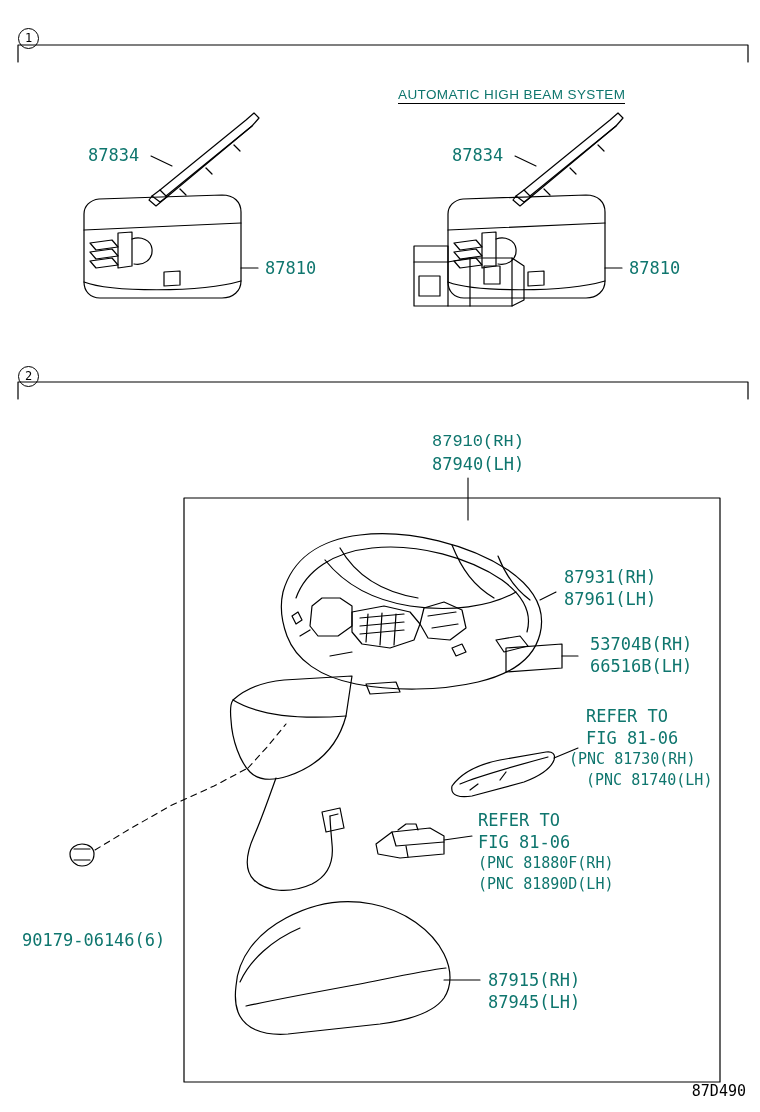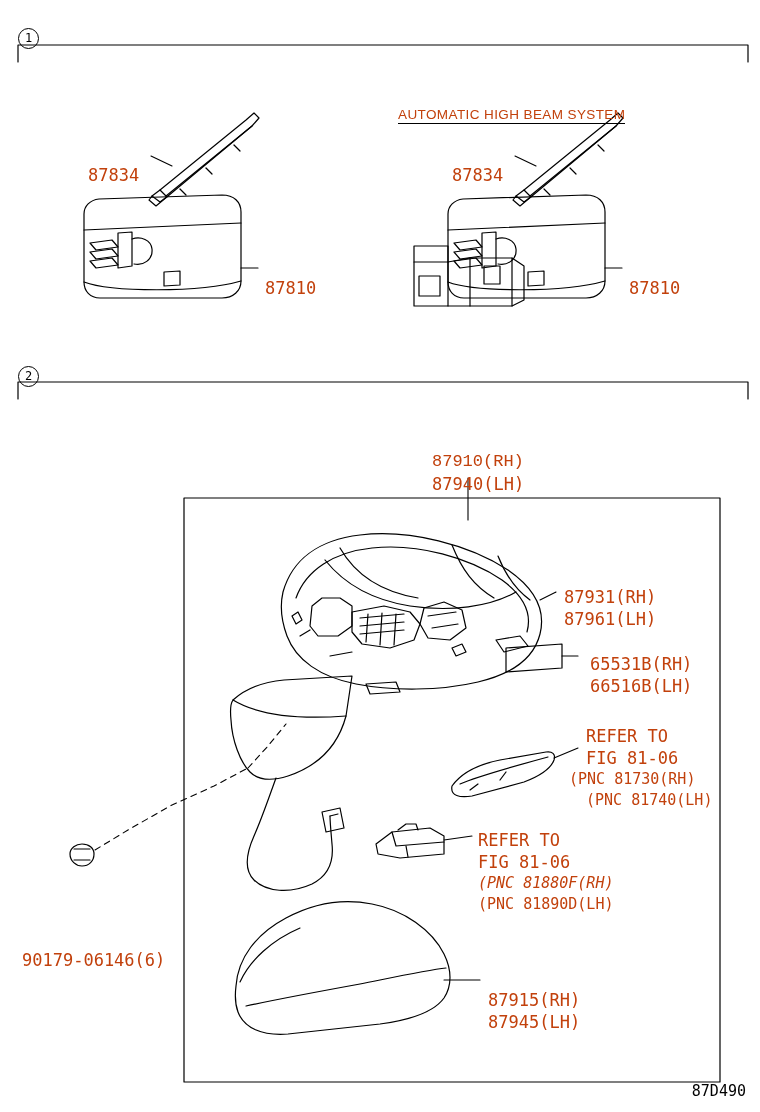--- a/index.html
+++ b/index.html
@@ -26,22 +26,21 @@
     width: 760px;
     height: 1112px;
     pointer-events: none;
   }
   .lbl {
     position: absolute;
     font-family: "DejaVu Sans Mono", monospace;
     font-size: 17px;
     letter-spacing: 0px;
     white-space: pre;
-    color: #c2410c;
-    margin-top: 20px;
+    color: #0f766e;
   }
   .lbl.small {
     font-size: 15px;
   }
   .lbl.bold {
     font-weight: normal;
   }
   .lbl.sans {
     font-family: "Liberation Sans", sans-serif;
     font-size: 13.5px;
@@ -212,31 +211,31 @@
   <div class="lbl" style="left:265px; top:258px;">87810</div>
   <div class="lbl" style="left:452px; top:145px;">87834</div>
   <div class="lbl" style="left:629px; top:258px;">87810</div>
 
   <div class="lbl" style="left:432px; top:432px;font-family:Liberation Mono, monospace;">87910(RH)</div>
   <div class="lbl" style="left:432px; top:454px;">87940(LH)</div>
 
   <div class="lbl" style="left:564px; top:567px;">87931(RH)</div>
   <div class="lbl" style="left:564px; top:589px;">87961(LH)</div>
 
-  <div class="lbl" style="left:590px; top:634px;">65531B(RH)</div>
+  <div class="lbl" style="left:590px; top:634px;">53704B(RH)</div>
   <div class="lbl" style="left:590px; top:656px;">66516B(LH)</div>
 
   <div class="lbl bold" style="left:586px; top:706px;">REFER TO</div>
   <div class="lbl bold" style="left:586px; top:728px;">FIG 81-06</div>
   <div class="lbl small" style="left:569px; top:750px;">(PNC 81730(RH)</div>
   <div class="lbl small" style="left:586px; top:771px;">(PNC 81740(LH)</div>
 
   <div class="lbl bold" style="left:478px; top:810px;">REFER TO</div>
   <div class="lbl bold" style="left:478px; top:832px;">FIG 81-06</div>
-  <div class="lbl small" style="left:478px; top:854px;font-style:italic;">(PNC 81880F(RH)</div>
+  <div class="lbl small" style="left:478px; top:854px;">(PNC 81880F(RH)</div>
   <div class="lbl small" style="left:478px; top:875px;">(PNC 81890D(LH)</div>
 
   <div class="lbl" style="left:22px; top:930px;">90179-06146(6)</div>
 
   <div class="lbl" style="left:488px; top:970px;">87915(RH)</div>
   <div class="lbl" style="left:488px; top:992px;">87945(LH)</div>
 
   <div class="fignum">87D490</div>
 
 </div>

